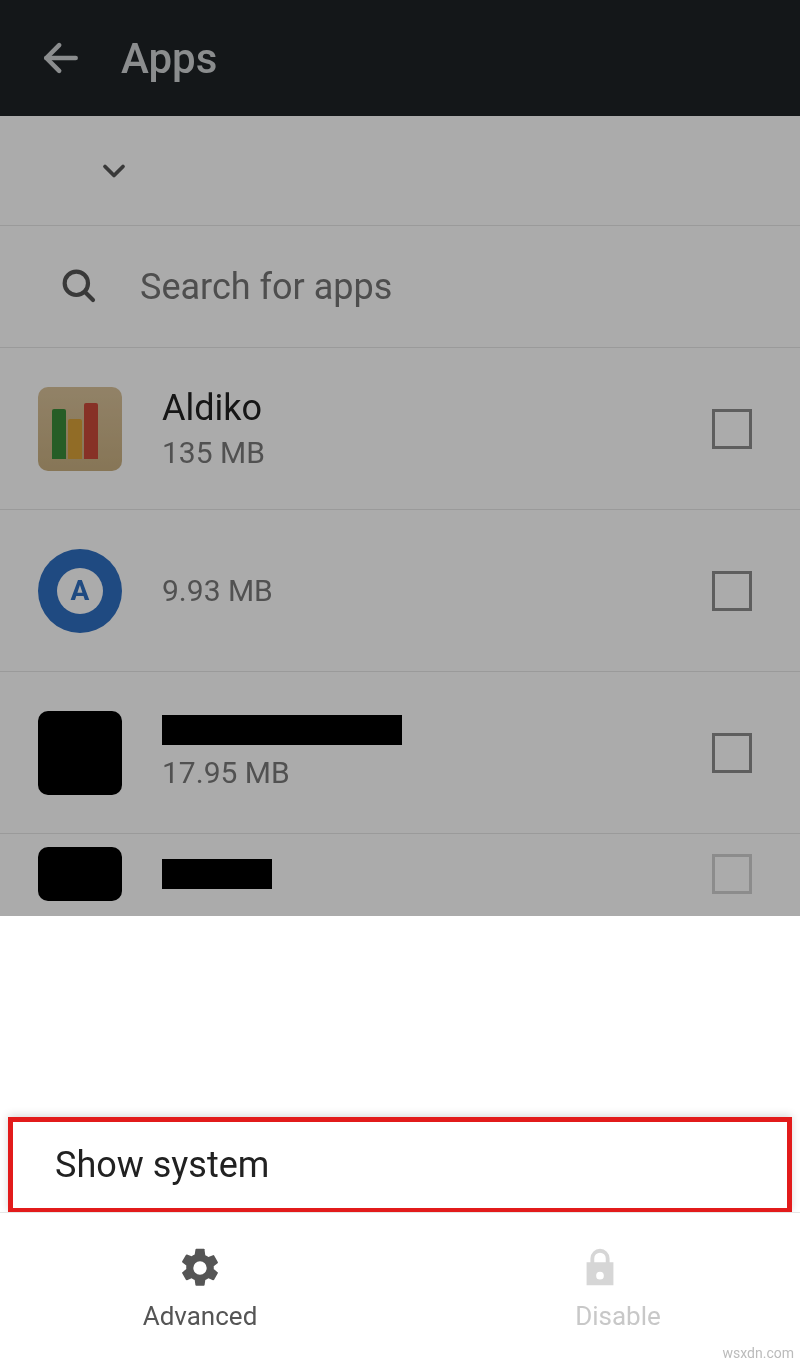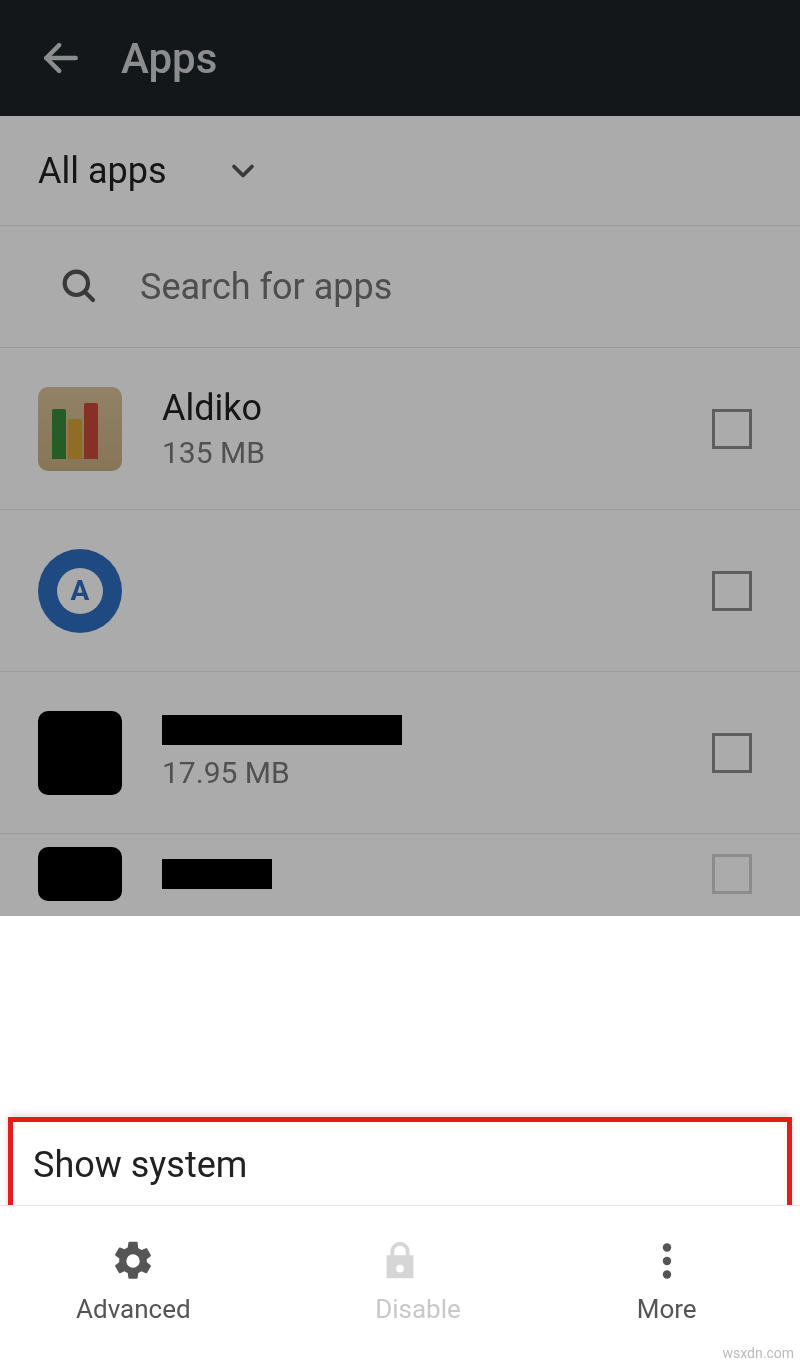--- a/index.html
+++ b/index.html
@@ -43,26 +43,26 @@
 .ampere-bg { background: #2f6fc0; border-radius: 50%; display: flex; align-items: center; justify-content: center; position: relative; }
 .ampere-inner { width: 46px; height: 46px; border-radius: 50%; background: #fff; display: flex; align-items: center; justify-content: center; color: #2f6fc0; font-weight: 700; font-size: 28px; }
 
 
 .redact-box { background: #000; }
 .redact-name { width: 240px; height: 30px; background: #000; display: block; }
 .redact-name.short { width: 110px; }
 
 
 .sheet { position: absolute; left: 8px; right: 8px; bottom: 150px; background: #fff; z-index: 20; border-radius: 2px; box-shadow: 0 -2px 8px rgba(0,0,0,0.15); }
-.sheet-item { height: 108px; display: flex; align-items: center; padding: 0 20px; font-size: 36px; color: #212121; }
+.sheet-item { height: 108px; display: flex; align-items: center; padding: 0 42px; font-size: 36px; color: #212121; }
 .sheet-item:first-child { height: 96px; }
 .highlight { border: 5px solid #e21b1b; }
 
 
-.bottomnav { position: absolute; left: 0; right: 0; bottom: 8px; height: 150px; background: #fff; display: flex; border-top: 1px solid #e6e6e6; z-index: 30; }
+.bottomnav { position: absolute; left: 0; right: 0; bottom: 1px; height: 150px; background: #fff; display: flex; border-top: 1px solid #e6e6e6; z-index: 30; }
 .nav-item { flex: 1; display: flex; flex-direction: column; align-items: center; justify-content: center; gap: 6px; }
 .nav-label { font-size: 26px; color: #555; }
 .nav-item.disabled .nav-label { color: #c8c8c8; margin-left: 36px; }
 .nav-icon { color: #555; }
 .nav-item.disabled .nav-icon { color: #d6d6d6; }
 
 
 .wm { position: absolute; right: 6px; bottom: 2px; font-size: 14px; color: #bbb; z-index: 40; }
 </style>
 </head>
@@ -72,21 +72,20 @@
   <div class="back-btn">
     <svg width="44" height="44" viewBox="0 0 24 24" fill="none" stroke="currentColor" stroke-width="2.5" stroke-linecap="round" stroke-linejoin="round">
         <line x1="20" y1="12" x2="4" y2="12"></line>
         <polyline points="11 5 4 12 11 19"></polyline>
       </svg>
   </div>
   <div class="appbar-title">Apps</div>
 </div>
 
 <div class="filter-row">
-  <span class="filter-label">All apps</span>
   <span class="chevron">
     <svg width="36" height="36" viewBox="0 0 24 24" fill="none" stroke="#555" stroke-width="2.5" stroke-linecap="round" stroke-linejoin="round">
         <polyline points="6 9 12 15 18 9"></polyline>
       </svg>
   </span>
 </div>
 
 <div class="search-row">
   <span class="search-icon">
     <svg width="40" height="40" viewBox="0 0 24 24" fill="none" stroke="currentColor" stroke-width="2.5" stroke-linecap="round" stroke-linejoin="round">
@@ -110,20 +109,21 @@
       <div class="app-size">135 MB</div>
     </div>
     <div class="app-check"></div>
   </div>
 
   <div class="app-row">
     <div class="app-icon ampere-bg">
       <div class="ampere-inner">A</div>
     </div>
     <div class="app-info">
+      <div class="app-size">9.93 MB</div>
     </div>
     <div class="app-check"></div>
   </div>
 
   <div class="app-row">
     <div class="app-icon redact-box"></div>
     <div class="app-info">
       <span class="redact-name"></span>
       <div class="app-size" style="margin-top:10px">17.95 MB</div>
     </div>
@@ -156,25 +156,15 @@
     <span class="nav-label">Advanced</span>
   </div>
   <div class="nav-item disabled">
     <span class="nav-icon">
       <svg width="46" height="46" viewBox="0 0 24 24" fill="currentColor">
           <path d="M17 9V7a5 5 0 0 0-10 0v2H5v12h14V9h-2zm-8-2a3 3 0 1 1 6 0v2H9V7zm3 11a2 2 0 1 1 2-2 2 2 0 0 1-2 2z"></path>
         </svg>
     </span>
     <span class="nav-label">Disable</span>
   </div>
-  <div class="nav-item">
-    <span class="nav-icon">
-      <svg width="46" height="46" viewBox="0 0 24 24" fill="currentColor">
-          <circle cx="12" cy="5" r="2.2"></circle>
-          <circle cx="12" cy="12" r="2.2"></circle>
-          <circle cx="12" cy="19" r="2.2"></circle>
-        </svg>
-    </span>
-    <span class="nav-label">More</span>
-  </div>
 </div>
 
 <div class="wm">wsxdn.com</div>
 
 </body></html>

